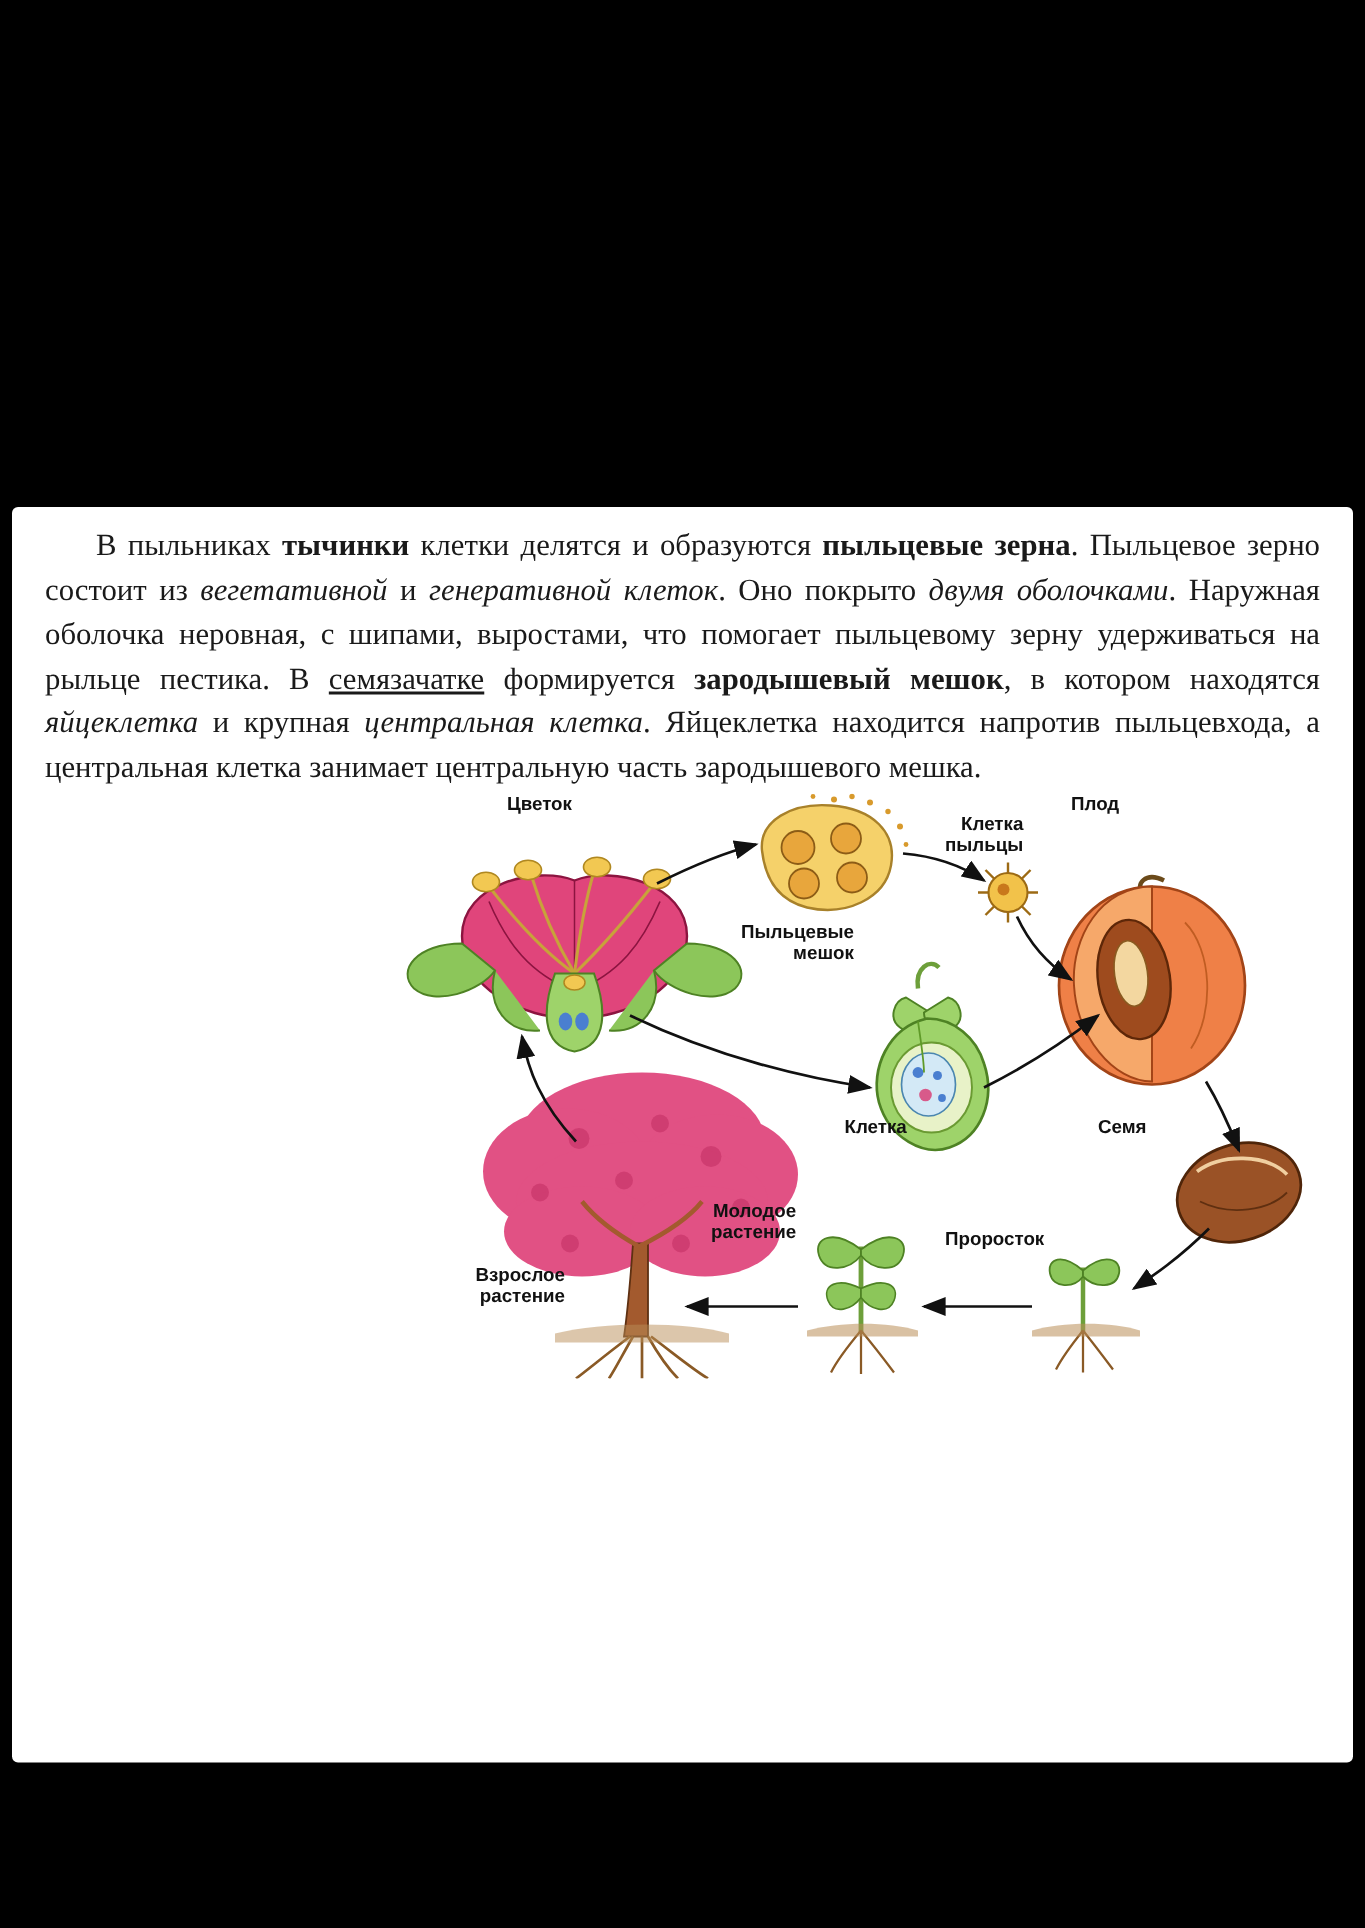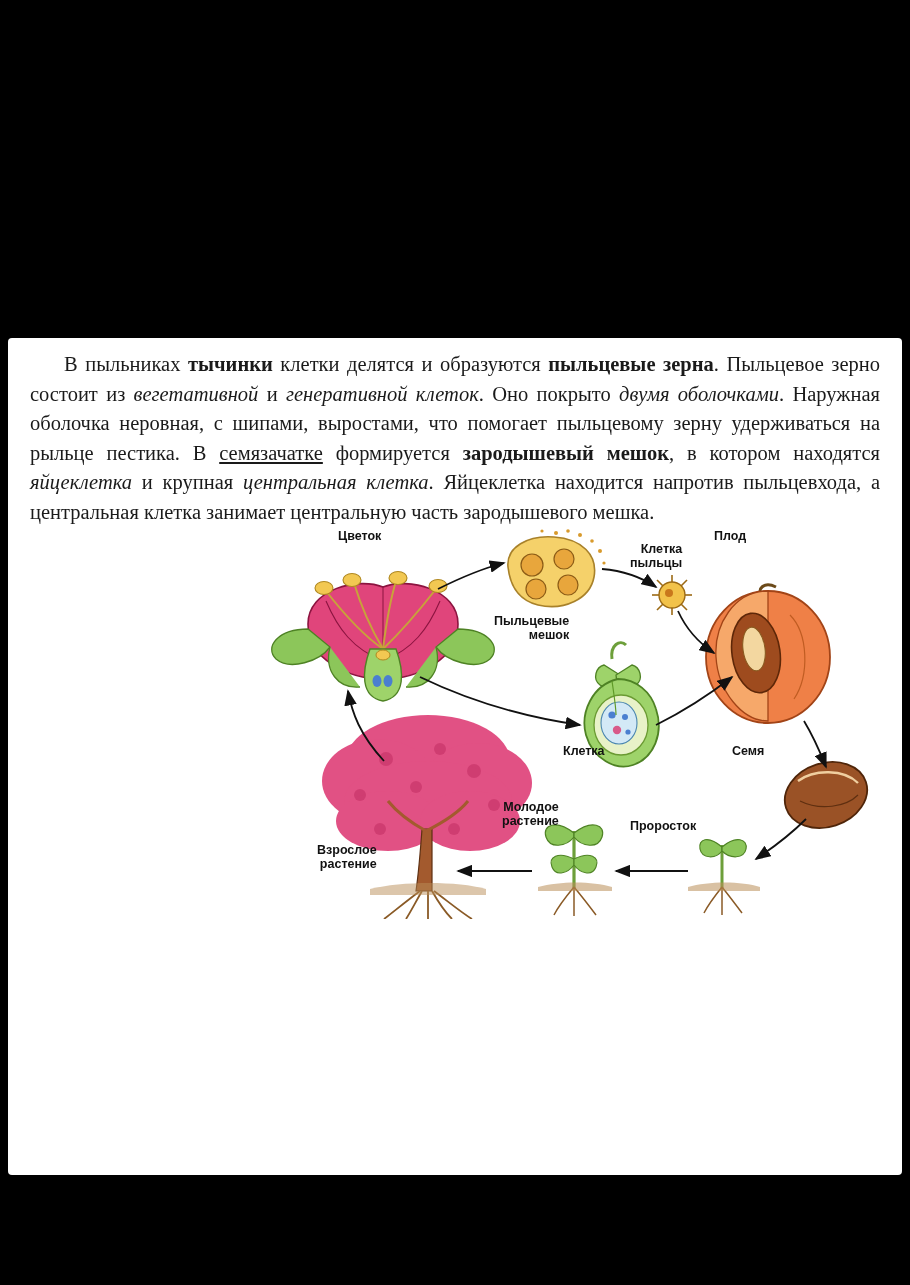--- a/index.html
+++ b/index.html
@@ -249,20 +249,20 @@
     </svg>
 
     <div class="dlabel" style="left:330px; top:0px;">Цветок</div>
     <div class="dlabel" style="left:486px; top:85px;">Пыльцевые
 мешок</div>
     <div class="dlabel" style="left:622px; top:13px;">Клетка
 пыльцы</div>
     <div class="dlabel" style="left:706px; top:0px;">Плод</div>
     <div class="dlabel" style="left:555px; top:215px;">Клетка</div>
     <div class="dlabel" style="left:724px; top:215px;">Семя</div>
-    <div class="dlabel" style="left:494px; top:271px;">Молодое
+    <div class="dlabel" style="left:466px; top:271px;">Молодое
 растение</div>
     <div class="dlabel" style="left:622px; top:290px;">Проросток</div>
     <div class="dlabel" style="left:309px; top:314px;">Взрослое
 растение</div>
 
   </div>
 </div>
 
 </body></html>

